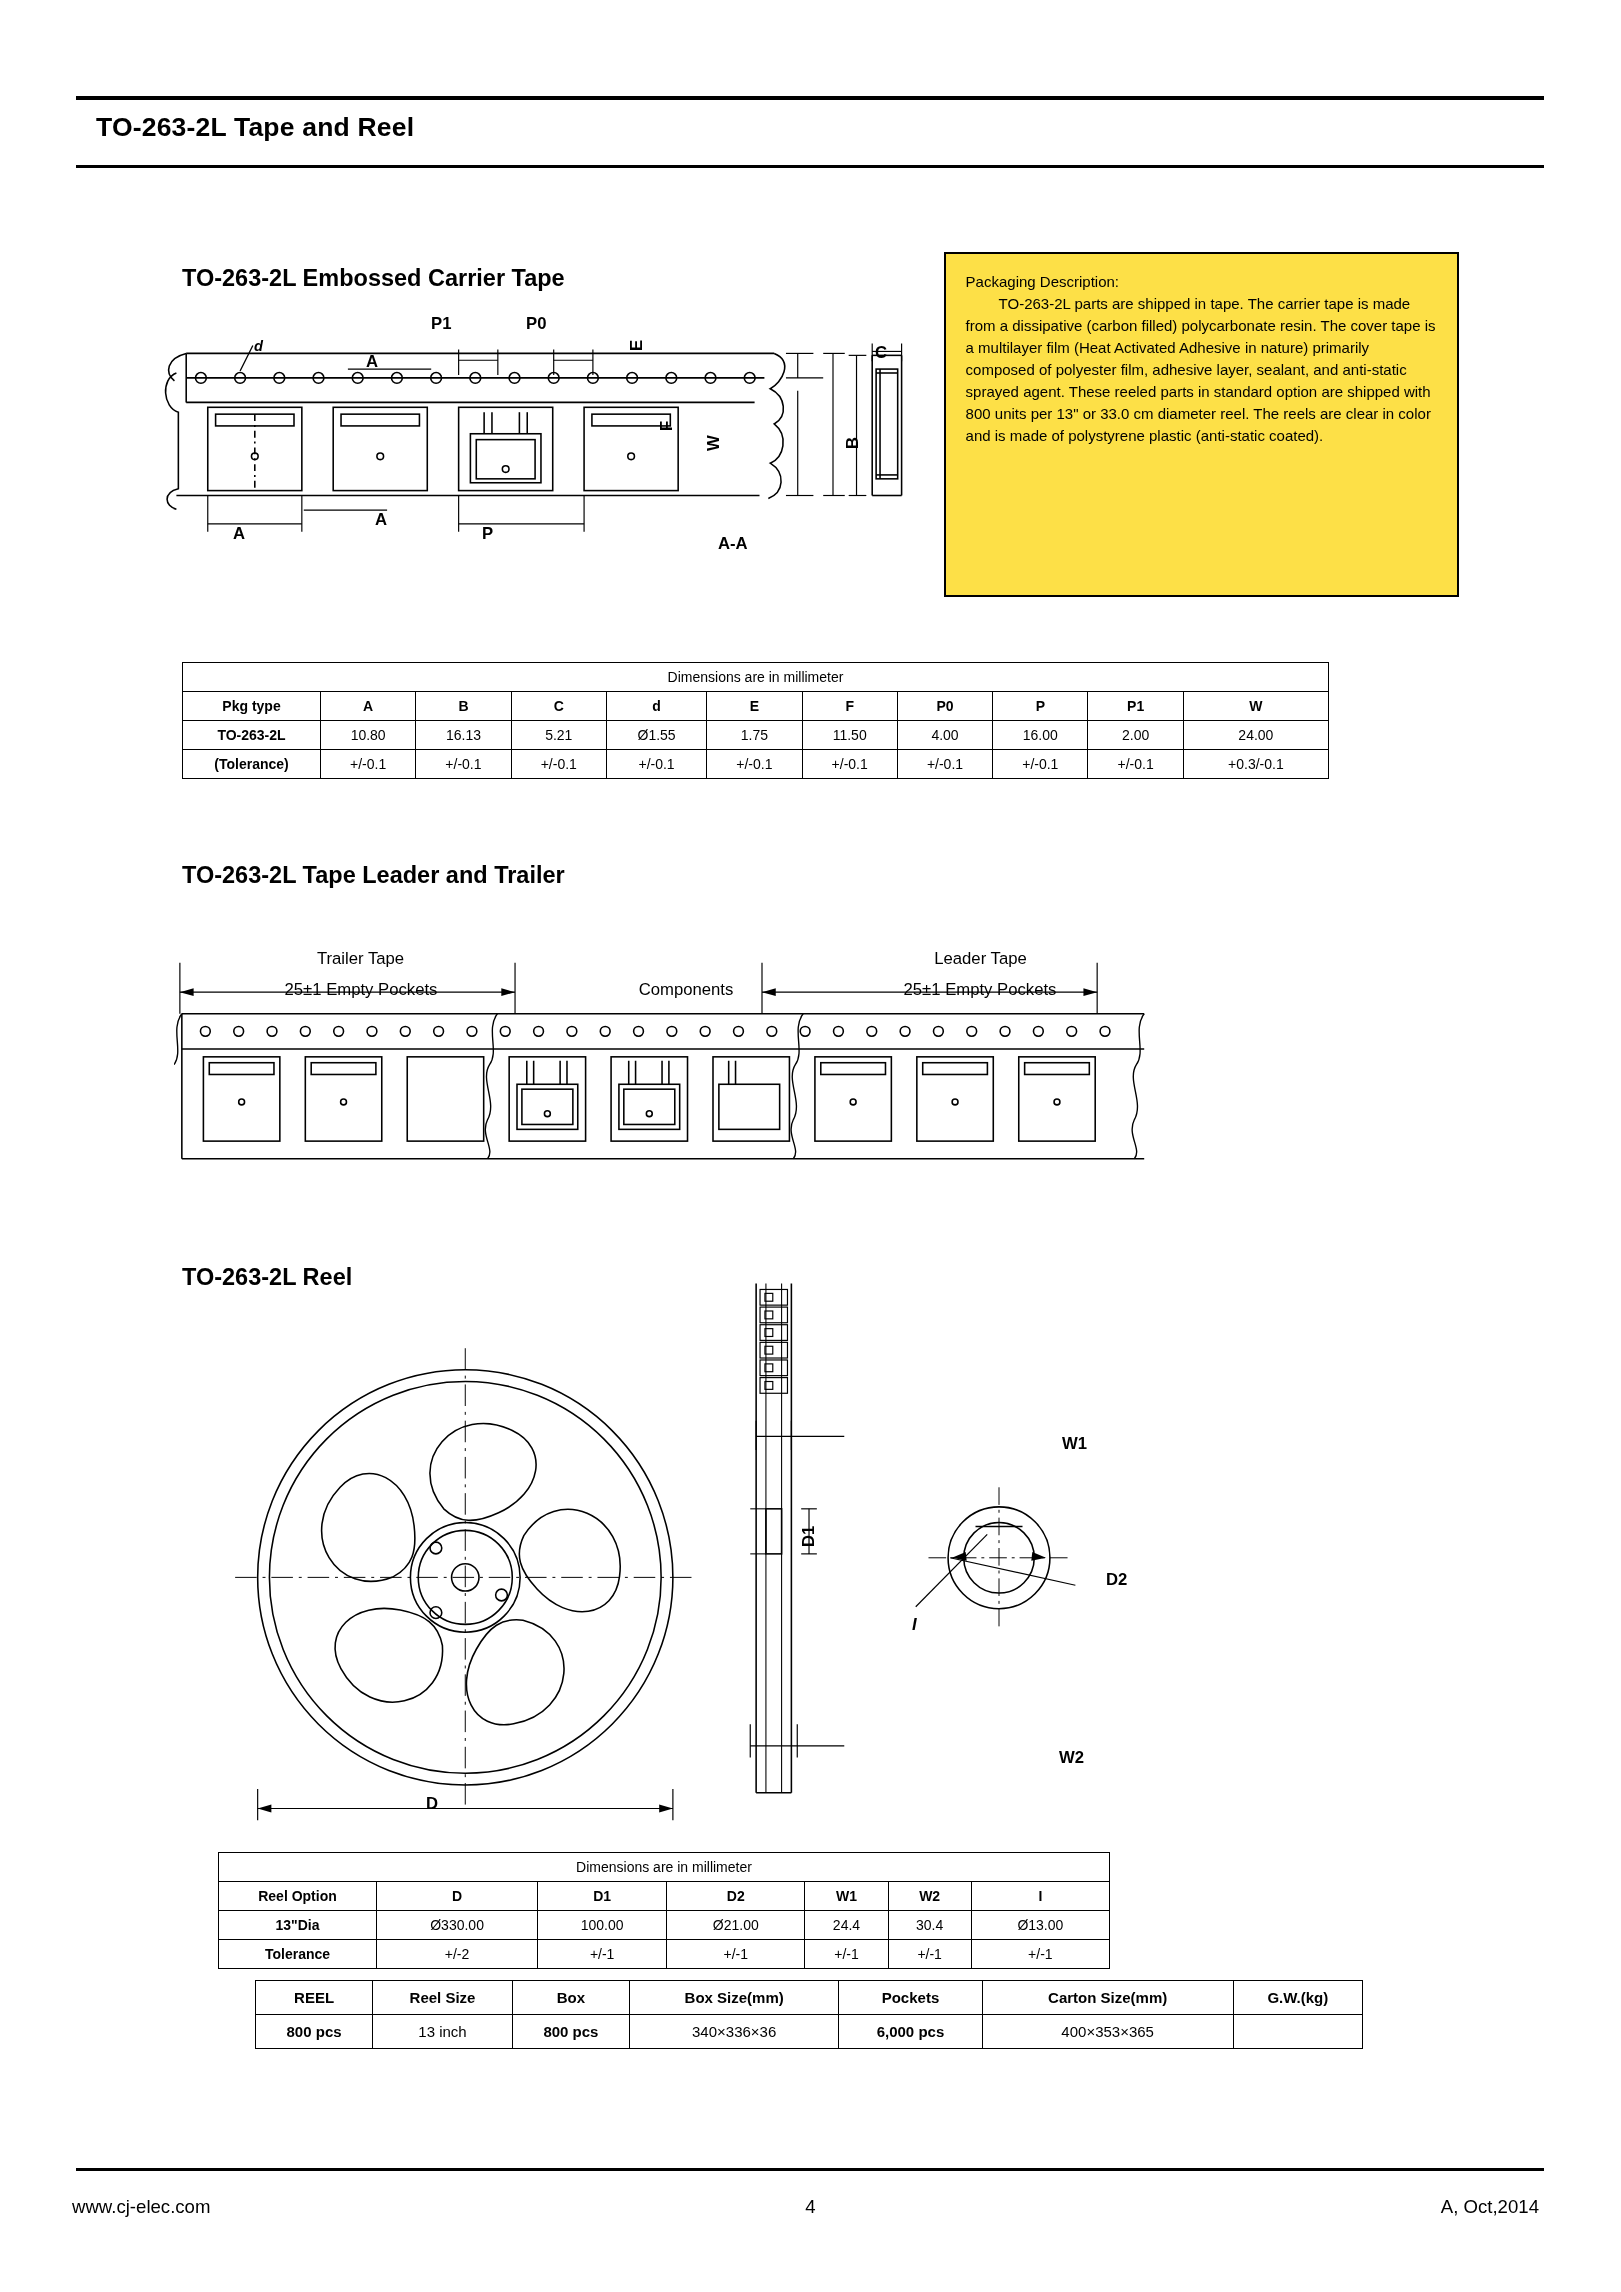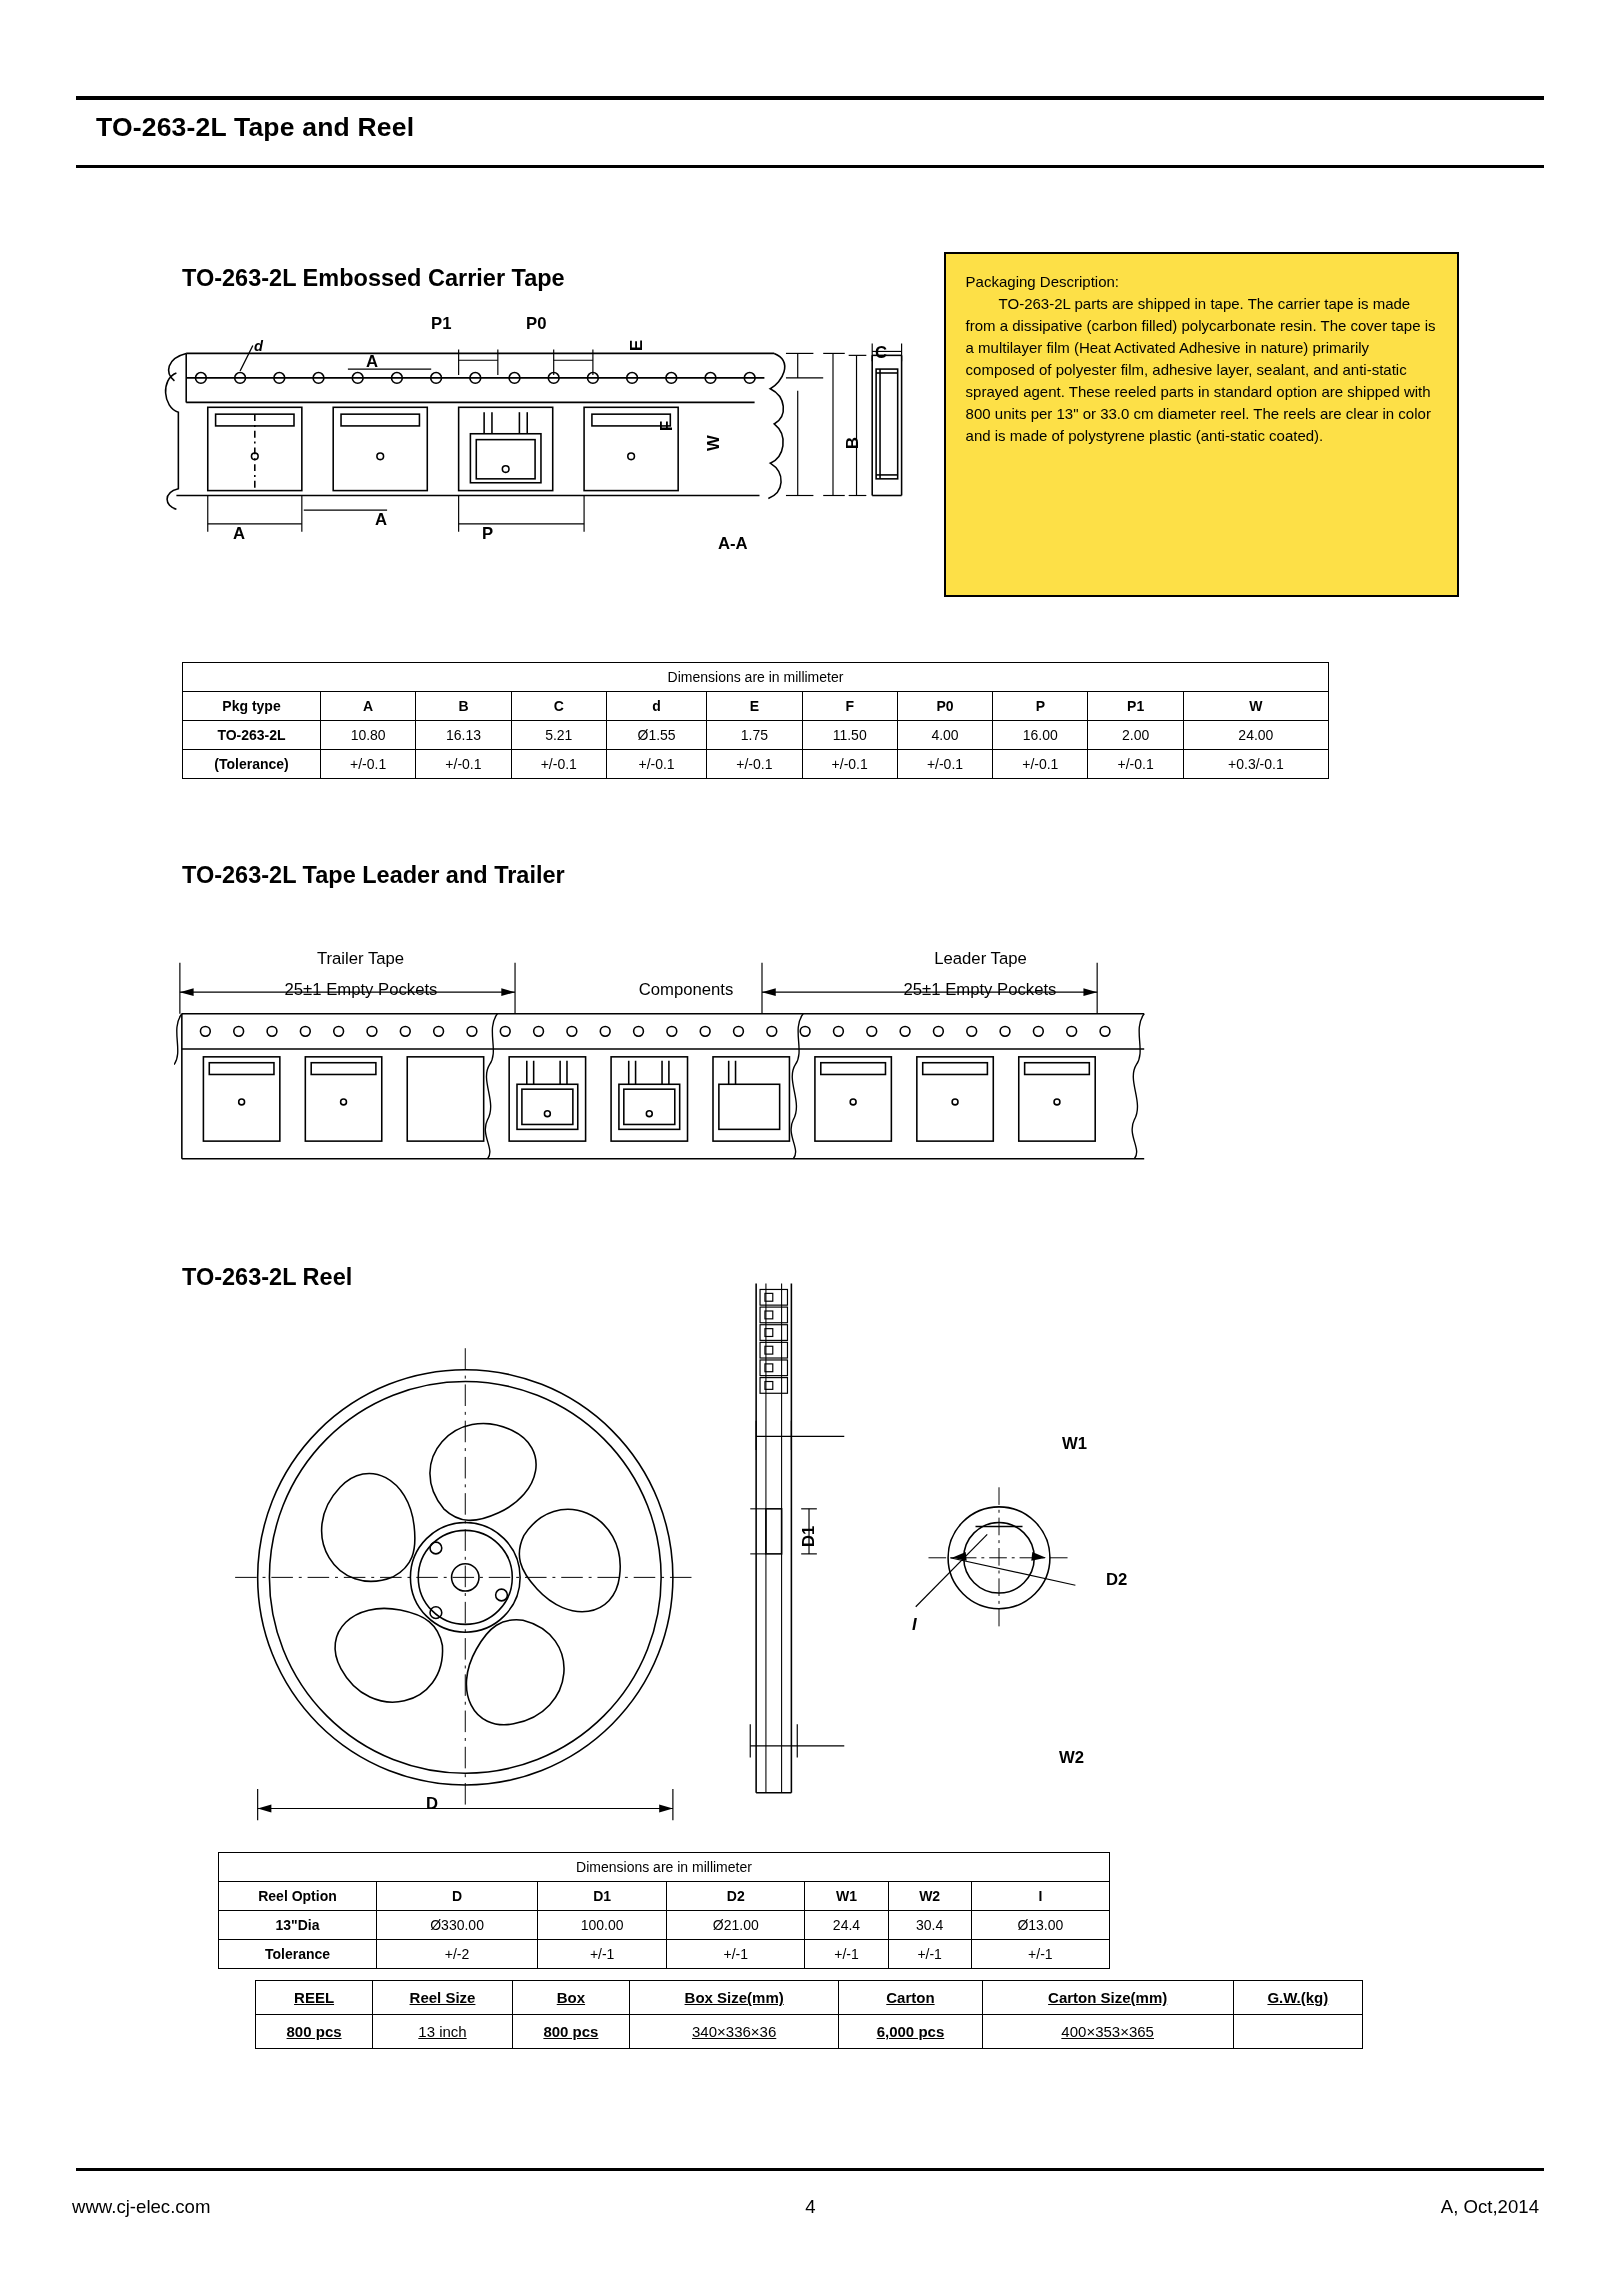--- a/index.html
+++ b/index.html
@@ -31,21 +31,21 @@
   table td{border:1.6px solid #000;text-align:center;padding:0;height:28px;font-size:14px;}
   .tbl-wrap{position:absolute;}
   .tbl-title td{font-size:14px;}
   .bold{font-weight:bold;}
 
   #tbl-dim{left:182px;top:662px;width:1147px;}
   #tbl-dim td{width:auto;}
   #tbl-dim td.pkgcol{width:137px;}
 
   #tbl-reel{left:218px;top:1852px;width:892px;}
-  #tbl-pack{left:255px;top:1980px;width:1108px;text-decoration:underline;}
+  #tbl-pack{left:255px;top:1980px;width:1108px;}
   #tbl-pack td{height:33px;font-size:15px;}
 
   
   .lbl{position:absolute;font-size:16.7px;font-weight:bold;}
   .lbl-it{position:absolute;font-size:16.7px;font-weight:bold;font-style:italic;}
   .rot90{transform:rotate(-90deg);transform-origin:left top;}
 
   
   .tl-lbl{position:absolute;font-size:16.7px;text-align:center;}
 
@@ -494,21 +494,21 @@
   </div>
 
   <div class="tbl-wrap" id="tbl-pack">
     <table style="width:1108px;">
       <tbody>
           <tr>
         <td class="bold">REEL</td>
         <td class="bold">Reel Size</td>
         <td class="bold">Box</td>
         <td class="bold">Box Size(mm)</td>
-        <td class="bold">Carton</td>
+        <td class="bold">Pockets</td>
         <td class="bold">Carton Size(mm)</td>
         <td class="bold">G.W.(kg)</td>
       </tr>
       <tr>
         <td class="bold">800 pcs</td>
         <td>13 inch</td>
         <td class="bold">800 pcs</td>
         <td>340×336×36</td>
         <td class="bold">6,000 pcs</td>
         <td>400×353×365</td>

